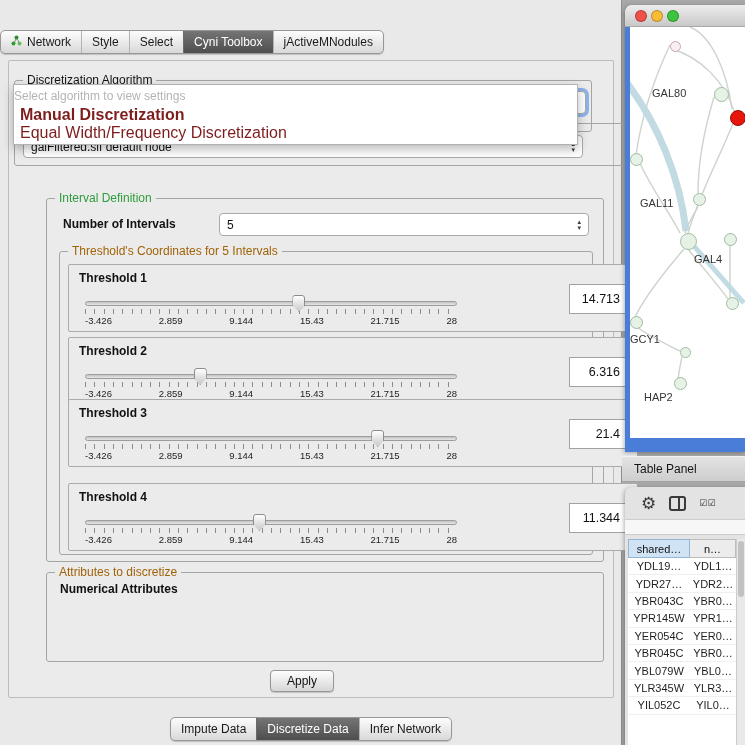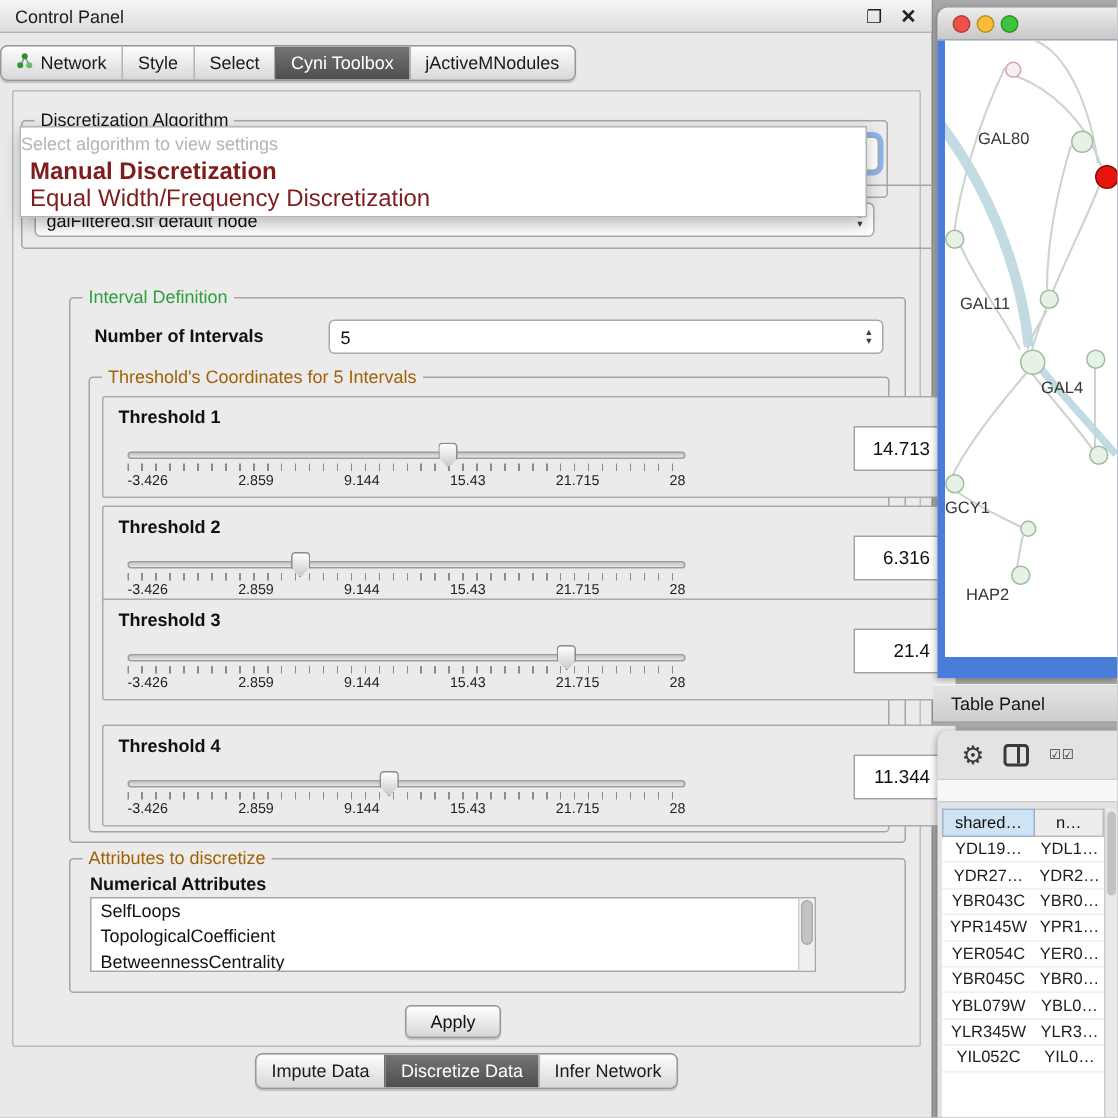--- a/index.html
+++ b/index.html
@@ -46,21 +46,21 @@
   .nums{display:flex;justify-content:space-between;font-size:9.5px;color:#1d1d1d;margin-top:1px}
   .value-box{position:absolute;right:10px;top:19px;width:58px;height:30px;background:#fff;border:1px solid #a2a2a2;font-size:12.5px;text-align:right;line-height:28px;padding-right:6px}
 
   .listbox{position:absolute;left:60px;top:598px;width:484px;height:50px;background:#fff;border:1px solid #a8a8a8;overflow:hidden}
   .listbox .li{height:17px;line-height:16px;padding:0 6px;font-size:12px}
   .vscroll{position:absolute;top:0;right:0;bottom:0;width:11px;background:#efefef;border-left:1px solid #cfcfcf}
   .vscroll .sthumb{position:absolute;left:1px;right:1px;top:1px;height:30px;background:#c4c4c4;border-radius:4px;border:1px solid #ababab}
 
   .btn{position:absolute;background:linear-gradient(#fefefe,#d6d6d6);border:1px solid #969696;border-radius:4px;font-size:12px;padding:3px 16px;box-shadow:0 1px 1px rgba(0,0,0,.18);color:#111}
 
-  .bottom-tabs{position:absolute;left:0;top:702px;width:622px;display:flex;justify-content:center}
+  .bottom-tabs{position:absolute;left:0;top:717px;width:622px;display:flex;justify-content:center}
 
   
   .net-window{position:absolute;left:625px;top:5px;width:120px;height:447px;background:#cfcfcf;border-radius:7px 0 0 0;box-shadow:-1px 1px 4px rgba(0,0,0,.3)}
   .net-titlebar{height:22px;background:linear-gradient(#ededed,#c8c8c8);border-radius:7px 0 0 0;border-bottom:1px solid #a9a9a9;display:flex;align-items:center;padding-left:10px;gap:4px}
   .light{width:12px;height:12px;border-radius:50%;border:1px solid rgba(0,0,0,.25)}
   .light.red{background:#f0504a}
   .light.yellow{background:#f8bd35}
   .light.green{background:#3dc43d}
   .net-frame{position:absolute;left:0;top:22px;right:0;bottom:0;background:#4a7dd8;padding:0 0 14px 5px}
   .net-canvas{width:100%;height:100%;background:#fff;position:relative;overflow:hidden}
@@ -90,26 +90,20 @@
   .grid-scroll{position:absolute;top:52px;right:0;bottom:0;width:9px;background:#e9e9e9;border-left:1px solid #cccccc}
   .grid-scroll .sthumb{position:absolute;left:1px;right:1px;top:2px;height:56px;background:#c2c2c2;border-radius:4px}
 </style>
 </head>
 <body>
 
 <div class="screen">
 
   <div class="left-panel">
 
-    <div class="titlebar">
-      <span>Control Panel</span>
-      <span class="spacer"></span>
-      <span class="win-icon">❐</span>
-      <span class="win-icon close">✕</span>
-    </div>
 
     <div class="tabbar">
       <div class="seg">
         <div class="tab">
           <span>
             <svg width="11" height="11" viewBox="0 0 11 11">
                 <path d="M3 8.5 L5.5 2.5 L8.5 8.5" stroke="#8a8a8a" stroke-width="1" fill="none"></path>
                 <circle cx="2.5" cy="8.5" r="2" fill="#2f9a2f"></circle>
                 <circle cx="8.5" cy="8.5" r="2" fill="#63c063"></circle>
                 <circle cx="5.5" cy="2.5" r="2" fill="#2f8f2f"></circle>
@@ -252,28 +246,20 @@
           </div>
           <div class="value-box">11.344</div>
         </div>
       </div>
     </div>
 
     <div class="group" style="left:46px;top:572px;width:558px;height:90px">
       <span class="legend blue">Attributes to discretize</span>
     </div>
     <span class="bold-label" style="left:60px;top:582px">Numerical Attributes</span>
-    <div class="listbox">
-      <div class="li">SelfLoops</div>
-      <div class="li">TopologicalCoefficient</div>
-      <div class="li">BetweennessCentrality</div>
-      <div class="vscroll">
-          <div class="sthumb"></div>
-        </div>
-    </div>
 
     <button class="btn" style="left:270px;top:670px">Apply</button>
 
     <div class="bottom-tabs">
       <div class="seg">
         <div class="tab">
             <span>Impute Data</span>
           </div>
         <div class="tab selected">
             <span>Discretize Data</span>

